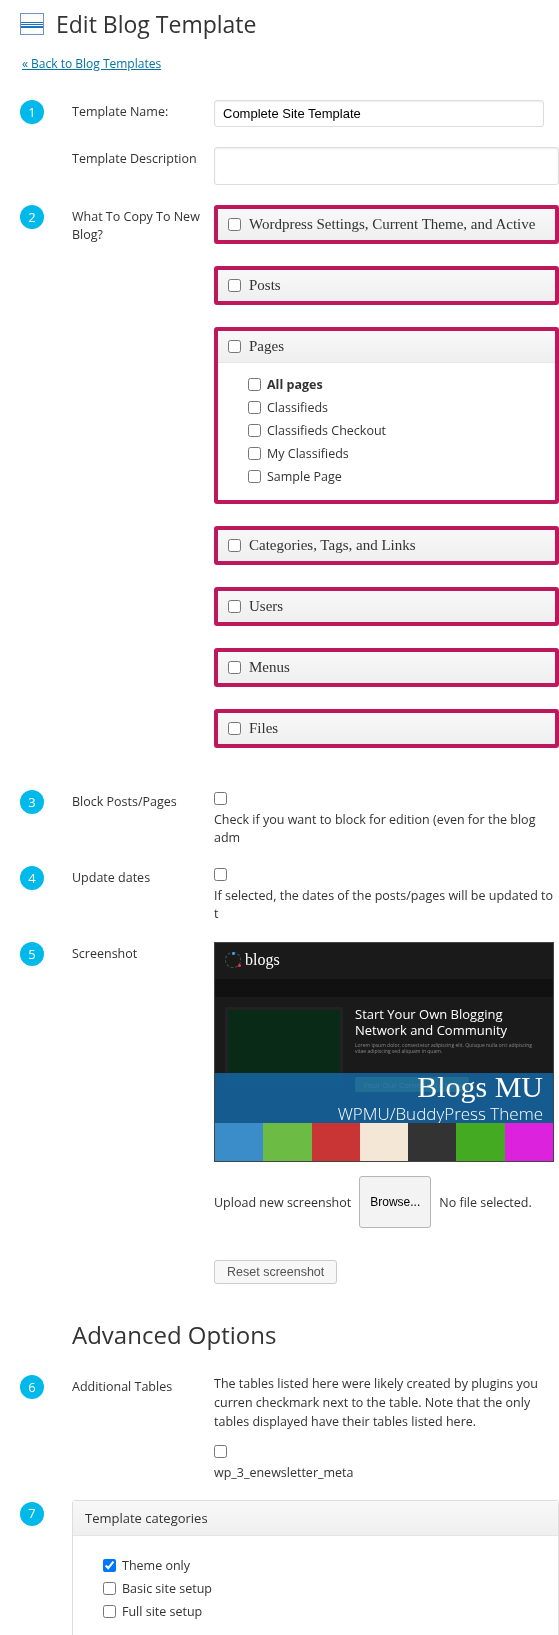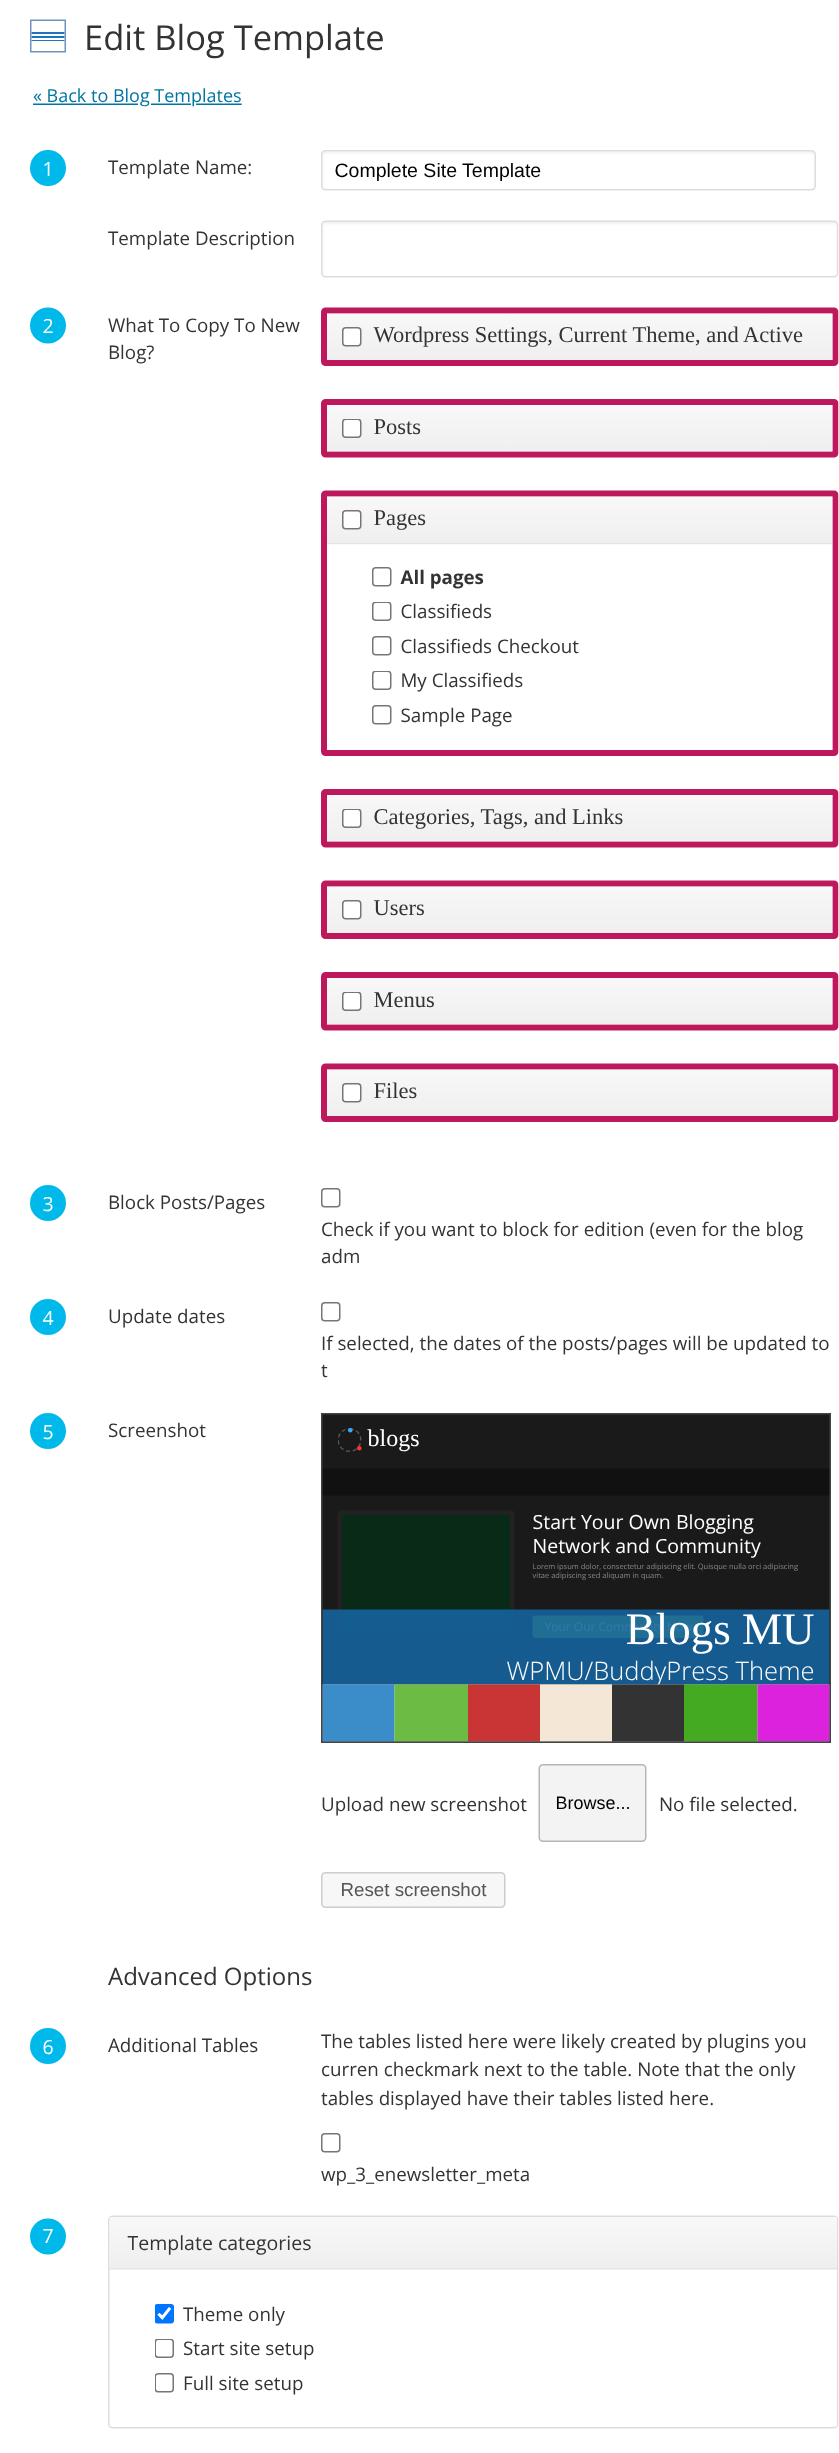--- a/index.html
+++ b/index.html
@@ -41,23 +41,23 @@
 .ss-monitor { position: absolute; top: 64px; left: 10px; width: 118px; height: 82px; background: #0a2a18; border: 3px solid #222; border-radius: 2px; }
 .ss-btn { position:absolute; top:134px; left:140px; background:#7fb03e; color:#fff; font-size:8px; padding:2px 8px; border-radius:2px; }
 .ss-band { position:absolute; bottom: 38px; left:0; right:0; height: 50px; background: rgba(20,100,160,0.88); display:flex; flex-direction:column; align-items:flex-end; justify-content:center; padding: 0 10px; color:#fff; }
 .ss-brand { font-family: Georgia, serif; font-size: 30px; line-height: 1; }
 .ss-sub { font-size: 17px; font-weight: 300; }
 .ss-thumbs { position:absolute; bottom:0; left:0; right:0; height:38px; background:#eee; display:flex; }
 .ss-thumbs div { flex:1; }
 
 .upload-row { display:flex; align-items:center; gap:8px; margin-top: 14px; font-size: 12.5px; }
 .browse-btn { background: #f3f3f3; border: 1px solid #b5b5b5; font-size: 12px; padding: 18px 10px; border-radius: 3px; cursor: pointer; }
-.reset-btn { margin-top: 20px; background: #f7f7f7; border: 1px solid #ccc; padding: 4px 12px; font-size: 12.5px; border-radius: 3px; cursor: pointer; color: #555; }
-
-.adv-title { font-size: 16px; font-weight: 400; color: #333; margin: 34px 0 24px 52px; }
+.reset-btn { margin-top: 32px; background: #f7f7f7; border: 1px solid #ccc; padding: 4px 12px; font-size: 12.5px; border-radius: 3px; cursor: pointer; color: #555; }
+
+.adv-title { font-size: 24px; font-weight: 400; color: #333; margin: 34px 0 24px 52px; }
 
 .adv-text { font-size: 12.5px; color: #333; line-height: 1.5; margin-bottom: 12px; }
 
 .cat-box { margin-left: 52px; border: 1px solid #ddd; border-radius: 3px; }
 .cat-head { background: linear-gradient(#f8f8f8, #efefef); padding: 8px 12px; font-size: 13px; color: #333; border-bottom: 1px solid #e5e5e5; }
 .cat-body { padding: 18px 30px; }
 
 .save-btn { margin: 40px 0 0 52px; background: linear-gradient(#2ea2cc, #0074a2); border: 1px solid #0074a2; color: #fff; padding: 6px 14px; font-size: 12.5px; border-radius: 3px; cursor: pointer; box-shadow: inset 0 1px 0 rgba(255,255,255,.3); }
 
 input[type="checkbox"] { width: 13px; height: 13px; }
@@ -255,21 +255,21 @@
   </div>
   <div class="cat-box" style="margin-top:-36px;">
     <div class="cat-head">Template categories</div>
     <div class="cat-body">
       <div class="chk-item">
           <input type="checkbox" checked="" style="">
           <span>Theme only</span>
         </div>
       <div class="chk-item">
           <input type="checkbox" style="">
-          <span>Start site setup</span>
+          <span>Basic site setup</span>
         </div>
       <div class="chk-item">
           <input type="checkbox" style="">
           <span>Full site setup</span>
         </div>
     </div>
   </div>
 
   <button class="save-btn">Save template</button>
 </div>

